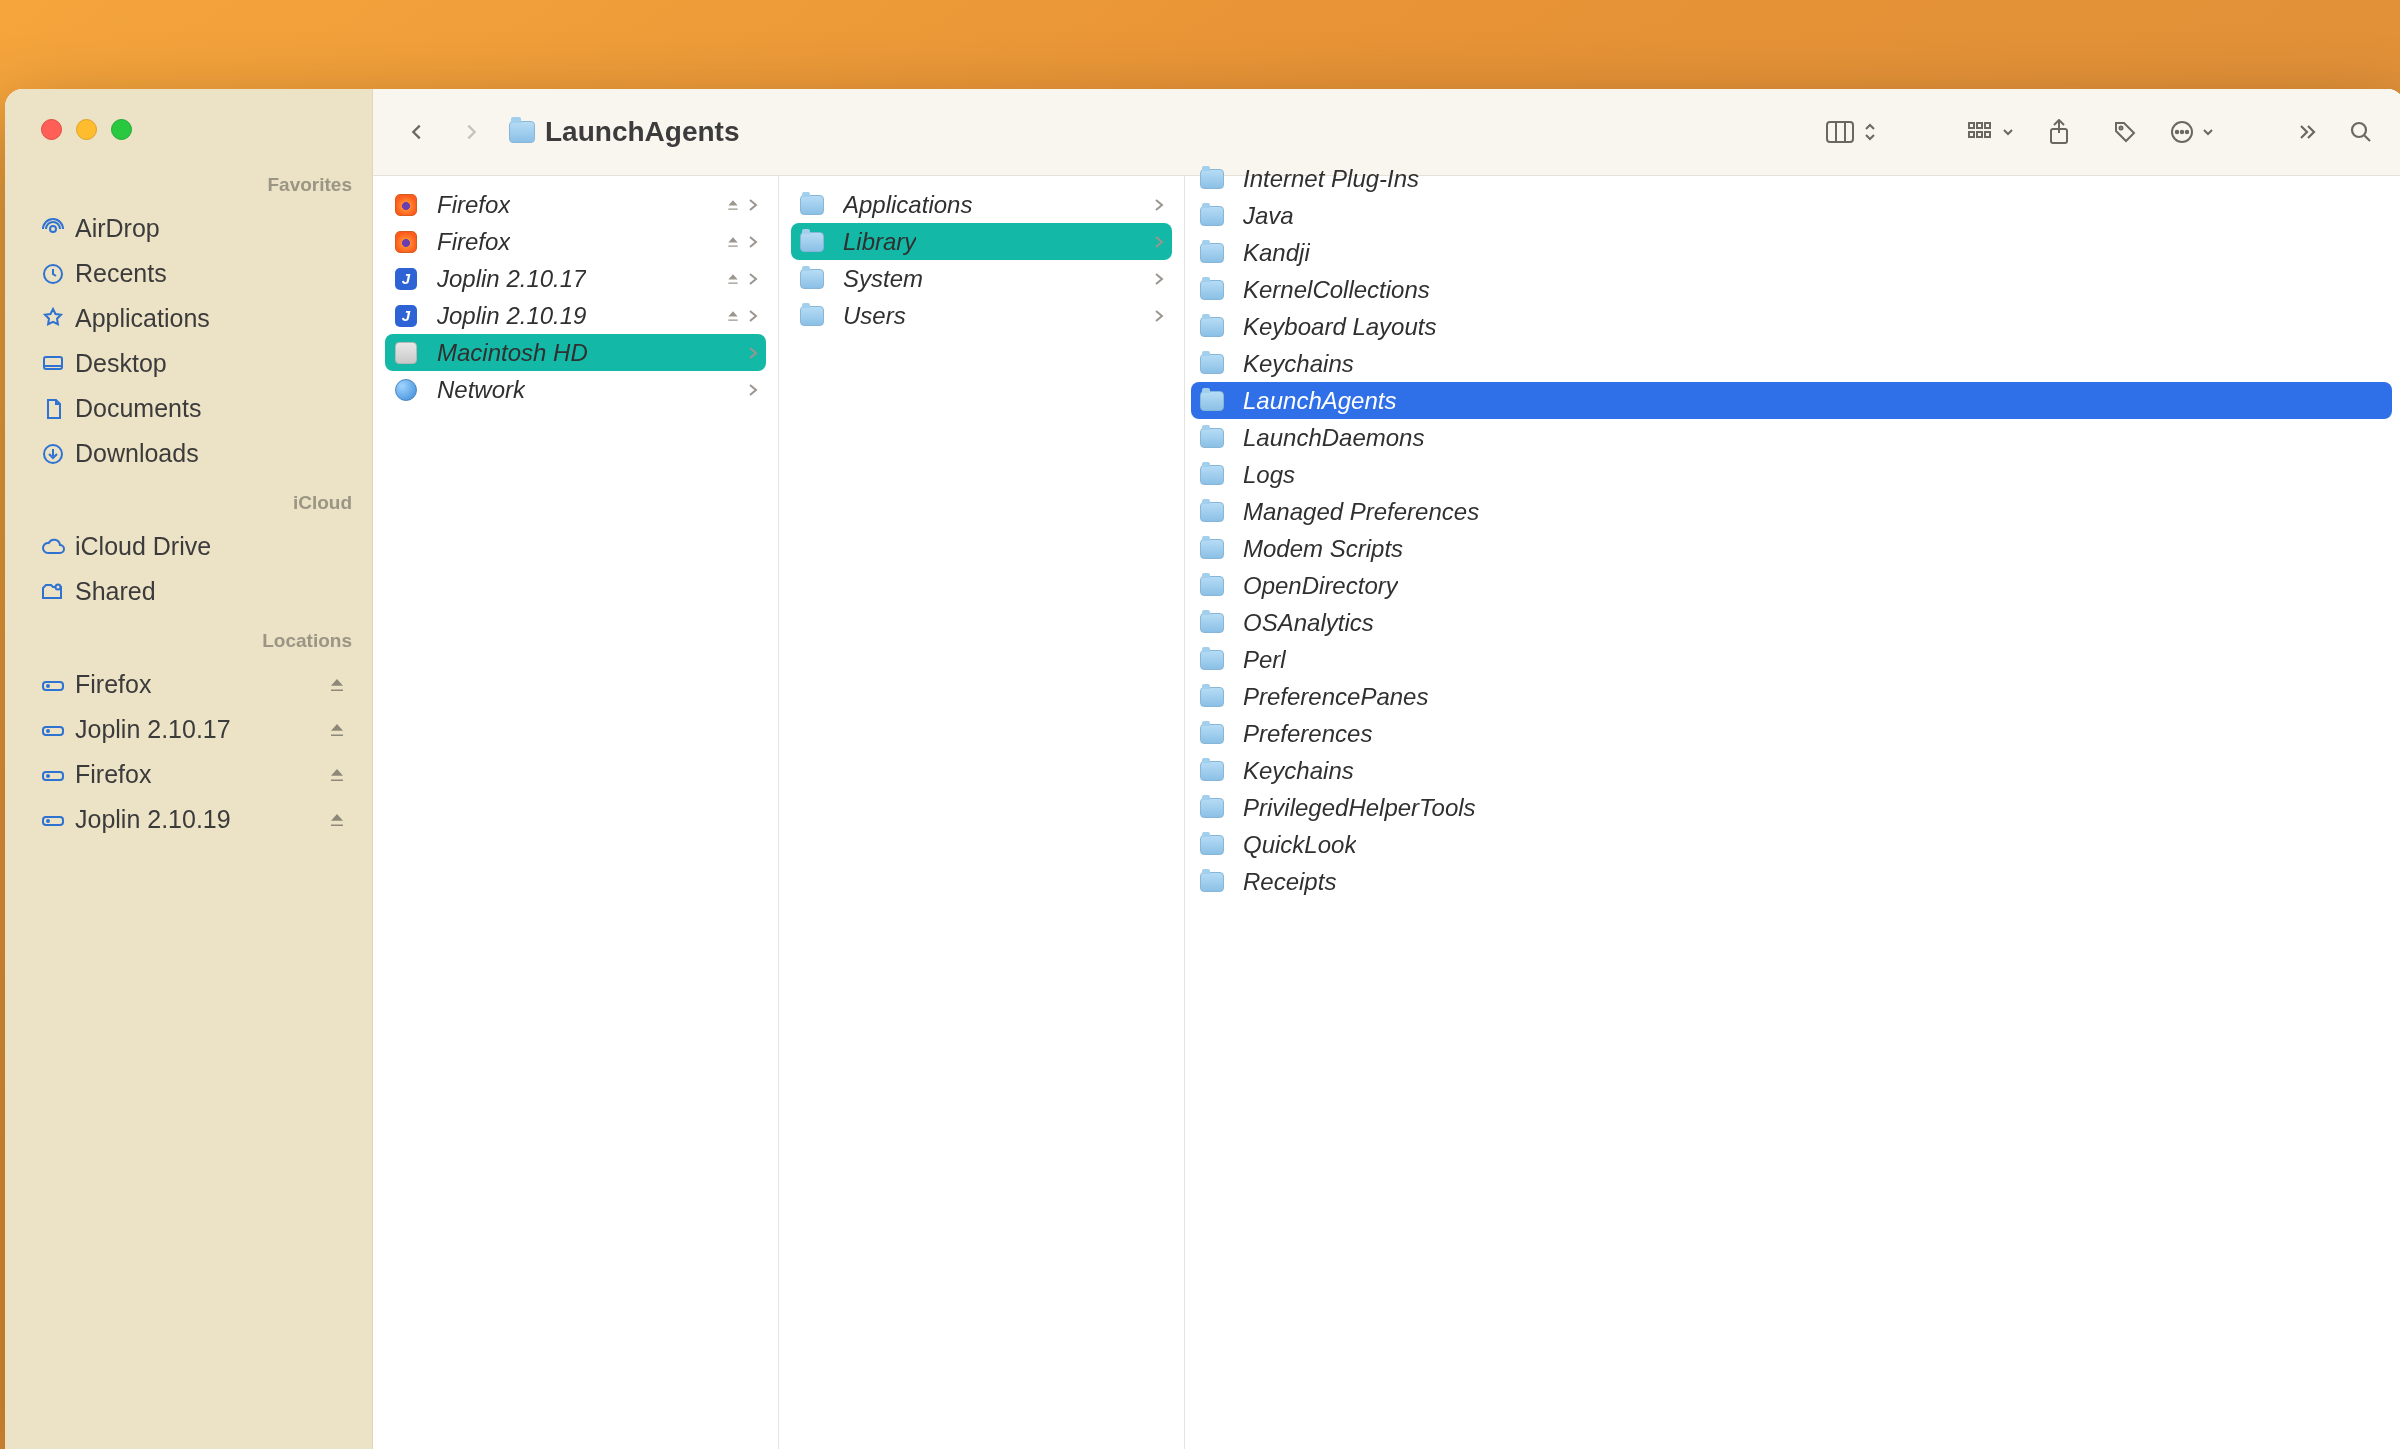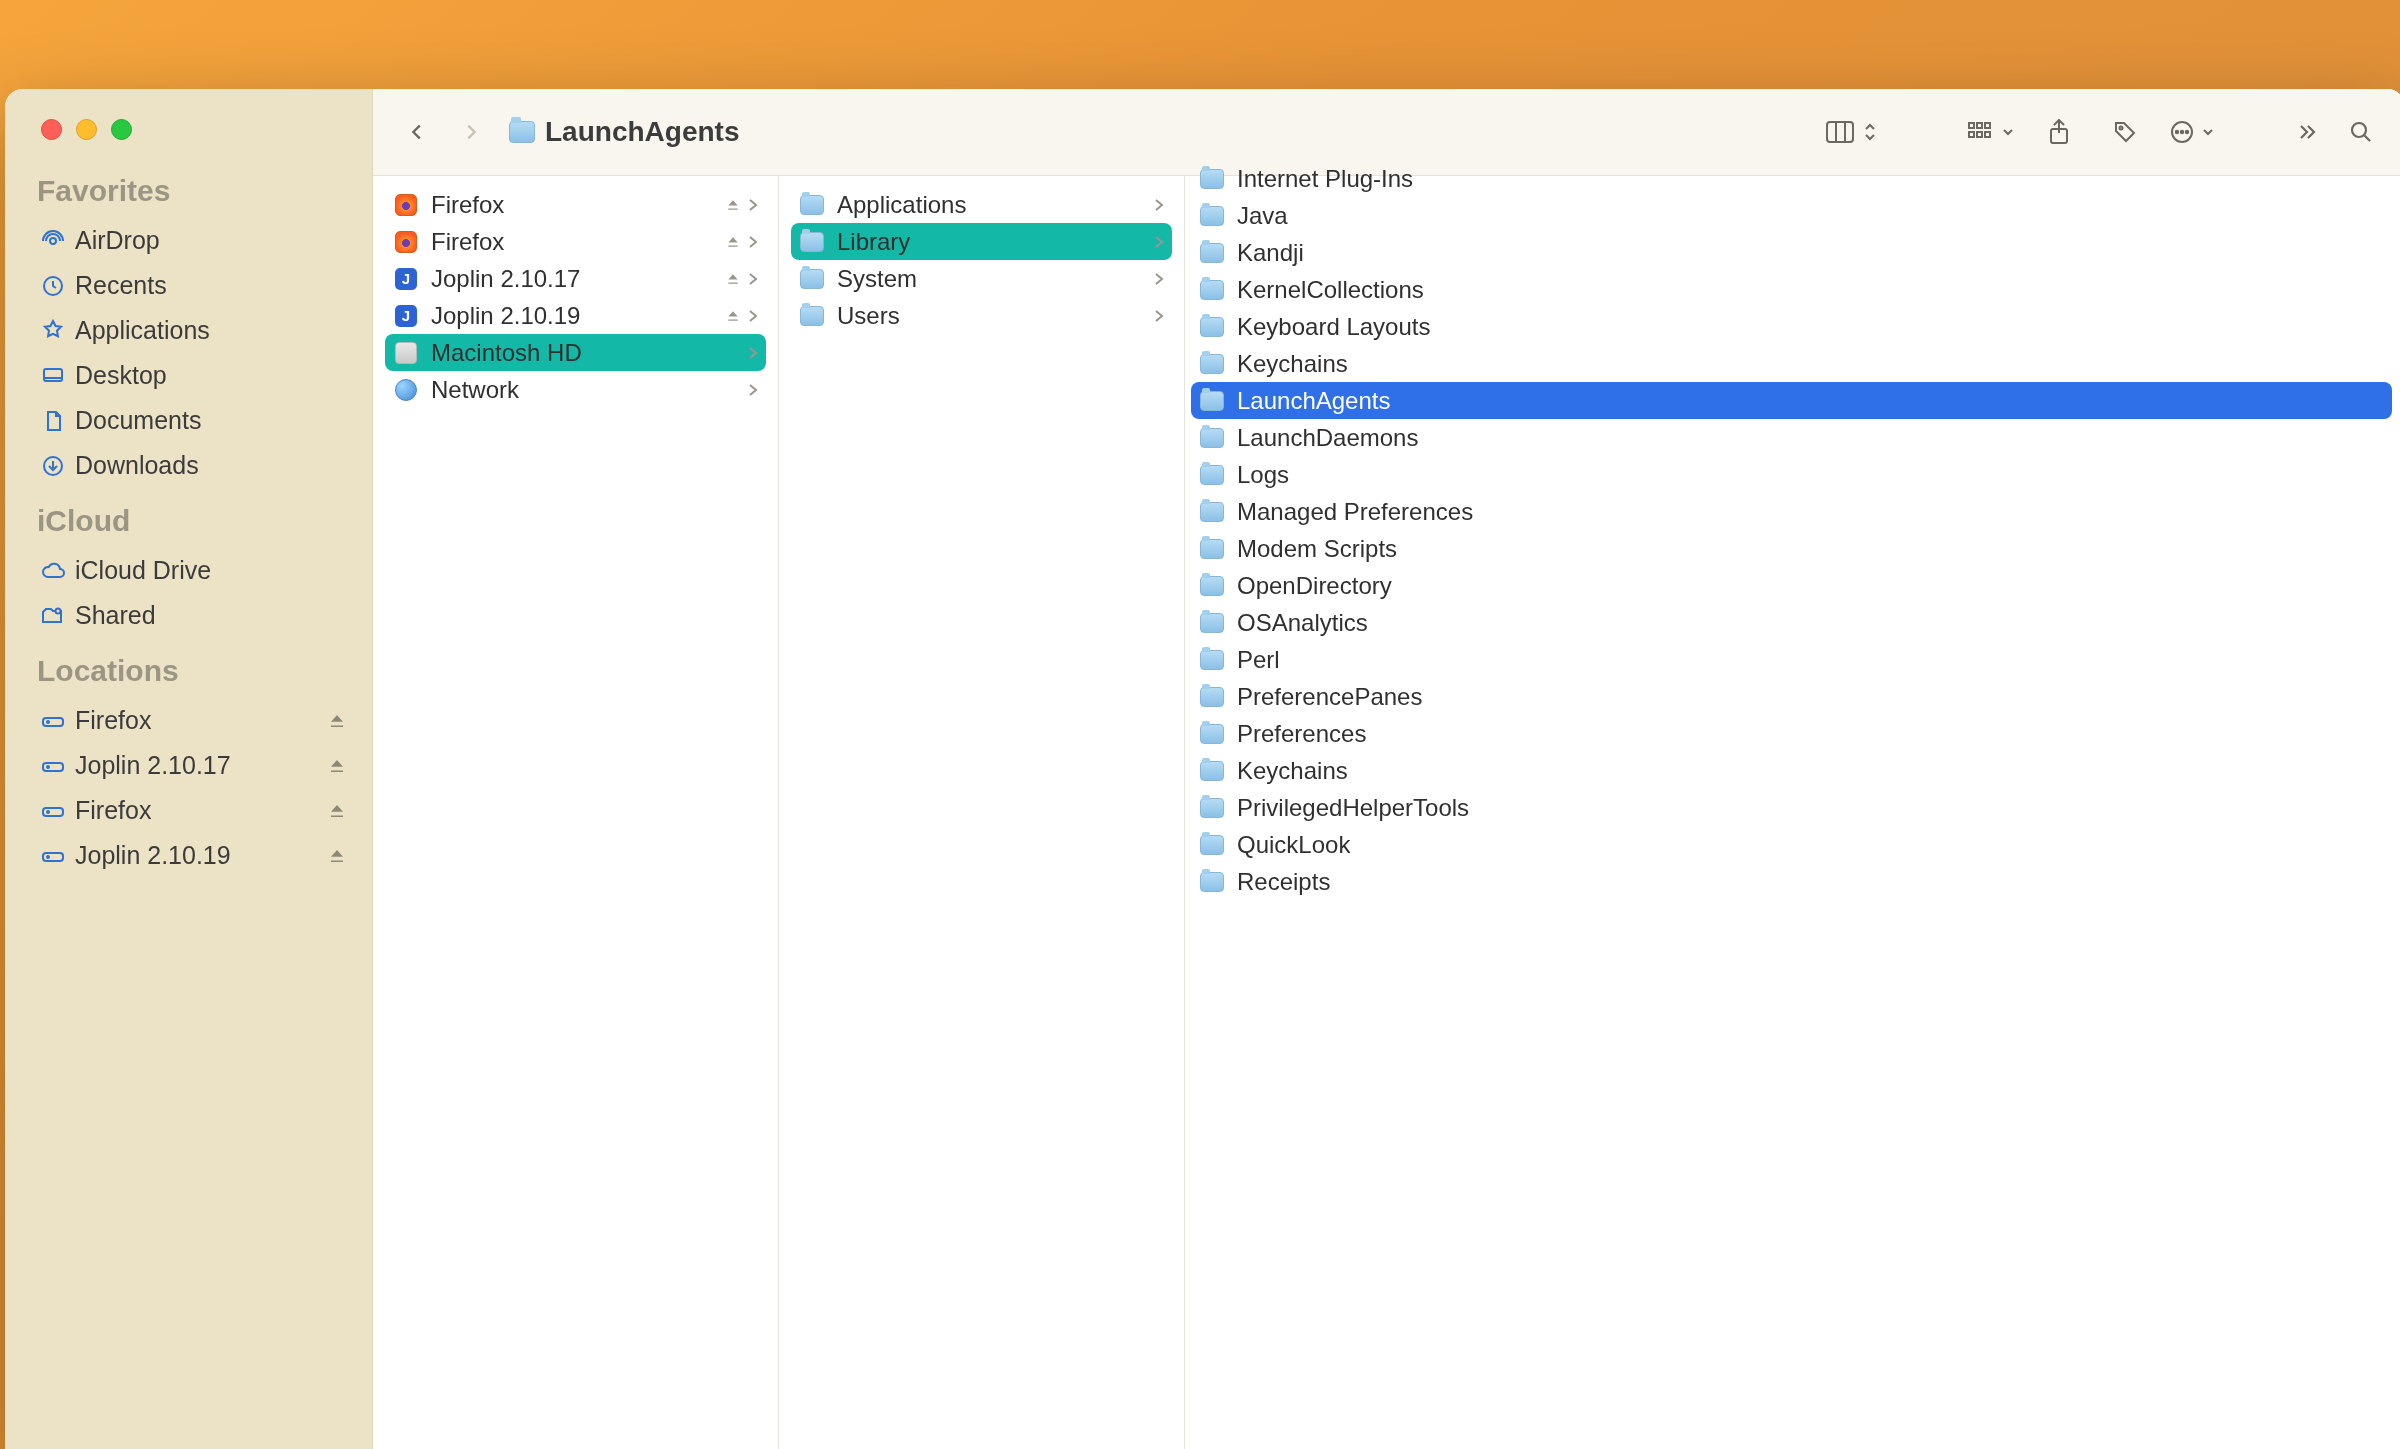--- a/index.html
+++ b/index.html
@@ -38,22 +38,23 @@
   .traffic span {
     width: 21px; height: 21px;
     border-radius: 50%;
   }
   .tl-close   { background: #ff5f57; border:1px solid #e24640; }
   .tl-min     { background: #febc2e; border:1px solid #dfa023; }
   .tl-zoom    { background: #28c840; border:1px solid #1faa32; }
   .side-section-title {
     color: #9b9584;
     font-weight: 600;
-    font-size: 30px;
+    font-size: 19px;
     margin: 16px 0 10px 4px;
+    text-align: right;
   }
   .side-item {
     display: flex;
     align-items: center;
     gap: 8px;
     padding: 8px 6px;
     border-radius: 8px;
     color: #3b3b3b;
     font-size: 25px;
     cursor: default;
@@ -124,26 +125,27 @@
   }
   .col {
     border-right:1px solid #e6e3de;
     overflow:hidden;
     padding: 10px 12px;
   }
   .col1 { width: 406px; }
   .col2 { width: 406px; }
   .col3 { flex:1; padding-left:6px; }
   .row {
-    display:flex; align-items:center; gap:12px;
+    display:flex; align-items:center; gap:18px;
     height:37px;
     padding: 0 8px;
     border-radius:8px;
     font-size:24px;
     color:#303030;
+    font-style:italic;
   }
   .row.selected { background:#14b8a6; }
   .row.selected-blue { background:#2f6fe8; color:#fff; }
   .row .chev {
     margin-left:auto;
     color:#9a968f;
     display:flex; align-items:center; gap:8px;
   }
   .row .icon-slot { width:26px; height:26px; display:inline-flex; align-items:center; justify-content:center; flex-shrink:0; }
   .row .label { white-space:nowrap; overflow:hidden; text-overflow:ellipsis; }

